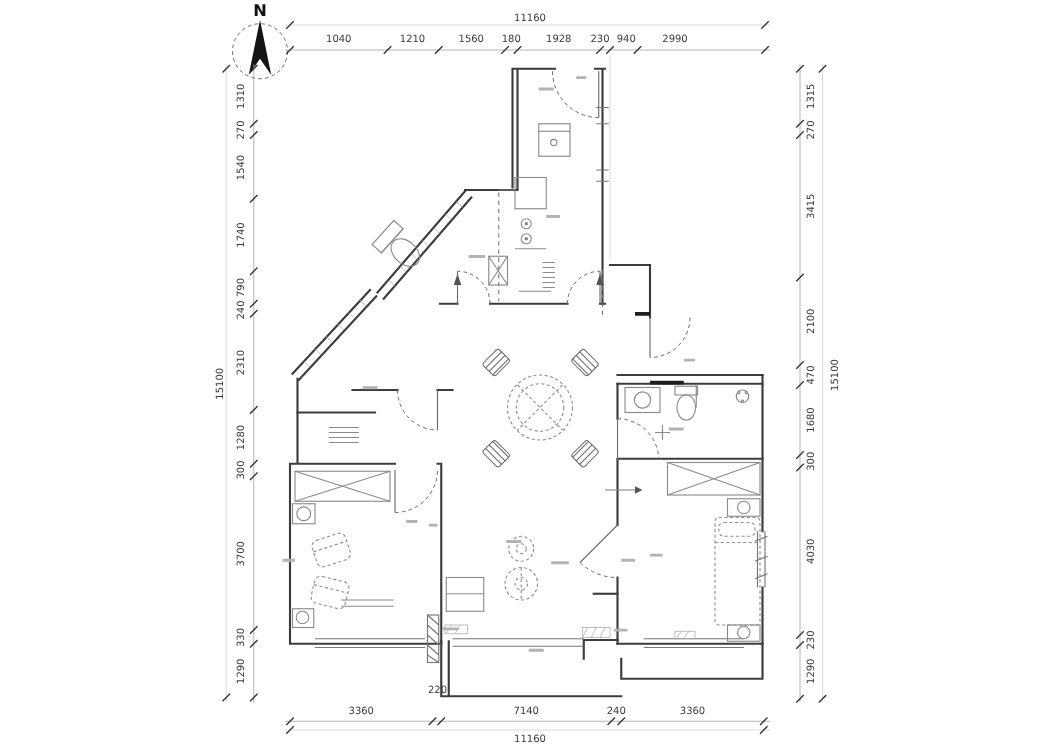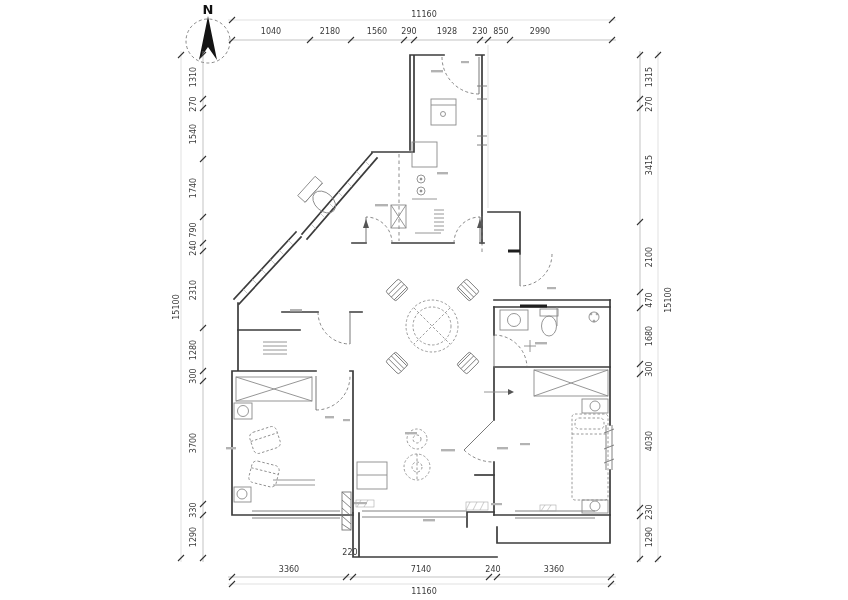--- a/index.html
+++ b/index.html
@@ -266,26 +266,26 @@
     <rect class="mk" x="354" y="502" width="13" height="2.2"></rect>
         <rect class="mk" x="491" y="503" width="11" height="2.2"></rect>
     <rect class="mk" x="226" y="447" width="10" height="2.4"></rect>
   </g>
 </svg>
 
 <span class="north" style="left:208px;top:9px">N</span>
 
 <span class="dim" style="left:424px;top:14px">11160</span>
 <span class="dim" style="left:271px;top:31px">1040</span>
-<span class="dim" style="left:330px;top:31px">2180</span>
+<span class="dim" style="left:330px;top:31px">1210</span>
 <span class="dim" style="left:377px;top:31px">1560</span>
-<span class="dim" style="left:409px;top:31px">290</span>
+<span class="dim" style="left:409px;top:31px">180</span>
 <span class="dim" style="left:447px;top:31px">1928</span>
 <span class="dim" style="left:480px;top:31px">230</span>
-<span class="dim" style="left:501px;top:31px">850</span>
+<span class="dim" style="left:501px;top:31px">940</span>
 <span class="dim" style="left:540px;top:31px">2990</span>
 
 <span class="dim" style="left:289px;top:569px">3360</span>
 <span class="dim" style="left:350px;top:552px">220</span>
 <span class="dim" style="left:421px;top:569px">7140</span>
 <span class="dim" style="left:493px;top:569px">240</span>
 <span class="dim" style="left:554px;top:569px">3360</span>
 <span class="dim" style="left:424px;top:591px">11160</span>
 
 <span class="dim v" style="left:176px;top:307px">15100</span>

